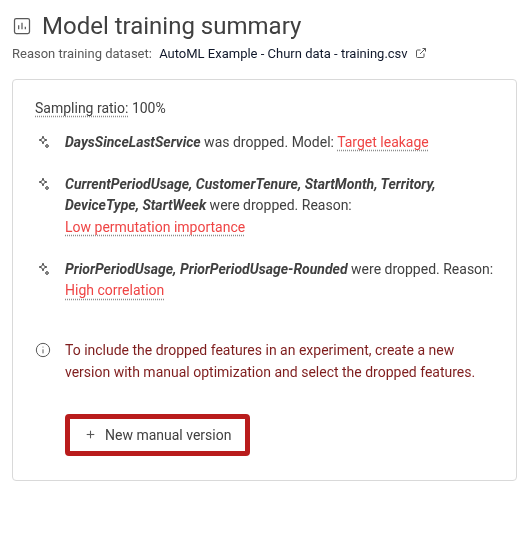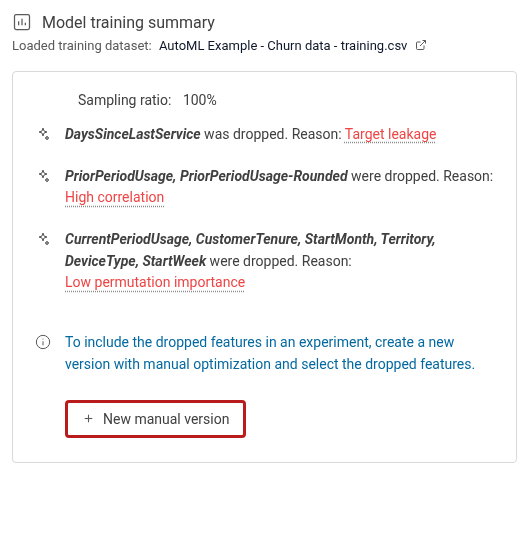--- a/index.html
+++ b/index.html
@@ -21,21 +21,21 @@
       gap: 10px;
       margin-bottom: 6px;
     }
     .chart-icon {
       width: 20px;
       height: 20px;
       color: #595959;
       flex-shrink: 0;
     }
     .page-title {
-      font-size: 16px;
+      font-size: 24px;
       font-weight: 400;
       color: #404040;
     }
     .dataset-line {
       font-size: 13px;
       color: #595959;
       margin-bottom: 18px;
     }
     .dataset-link {
       color: #0f172a;
@@ -54,24 +54,24 @@
       border: 1px solid #d9d9d9;
       border-radius: 4px;
       padding: 20px 22px 24px 22px;
     }
     .sampling-line {
       font-size: 14px;
       margin-bottom: 16px;
       color: #404040;
     }
     .dotted-underline {
+      text-decoration: underline;
       text-decoration-style: dotted;
       text-decoration-color: #8c8c8c;
       text-underline-offset: 3px;
-      margin-left: 43px;
     }
     .feature-list {
       display: flex;
       flex-direction: column;
       gap: 20px;
       margin-bottom: 38px;
     }
     .feature-row {
       display: flex;
       align-items: flex-start;
@@ -111,28 +111,28 @@
       height: 16px;
       flex-shrink: 0;
       margin-top: 2px;
       color: #595959;
     }
     .info-body {
       flex: 1;
     }
     .info-text {
       line-height: 1.55;
-      color: #0369a1;
-      margin-bottom: 24px;
+      color: #7f1d1d;
+      margin-bottom: 30px;
     }
     .btn {
       display: inline-flex;
       align-items: center;
       gap: 8px;
-      border: 3px solid #b91c1c;
+      border: 5px solid #b91c1c;
       background: #ffffff;
       border-radius: 4px;
       padding: 8px 14px;
       font-size: 14px;
       color: #404040;
       cursor: pointer;
       font-family: inherit;
     }
     .plus-icon {
       width: 13px;
@@ -149,77 +149,77 @@
       <rect x="3" y="3" width="18" height="18" rx="2"></rect>
       <line x1="8" y1="16" x2="8" y2="11"></line>
       <line x1="12" y1="16" x2="12" y2="8"></line>
       <line x1="16" y1="16" x2="16" y2="13"></line>
     </svg>
   </span>
   <h1 class="page-title">Model training summary</h1>
 </div>
 
 <div class="dataset-line">
-  <span>Loaded training dataset:</span>
+  <span>Reason training dataset:</span>
   <a href="#" class="dataset-link">
     <span>AutoML Example - Churn data - training.csv</span>
     <span class="external-icon">
       <svg viewBox="0 0 24 24" fill="none" stroke="currentColor" stroke-width="2">
         <path d="M18 13v6a2 2 0 0 1-2 2H5a2 2 0 0 1-2-2V8a2 2 0 0 1 2-2h6"></path>
         <polyline points="15 3 21 3 21 9"></polyline>
         <line x1="10" y1="14" x2="21" y2="3"></line>
       </svg>
     </span>
   </a>
 </div>
 
 <div class="card">
 
   <div class="sampling-line">
     <span class="dotted-underline">Sampling ratio:</span>
-    <span style="margin-left:8px;">100%</span>
+    <span style="margin-left:0;">100%</span>
   </div>
 
   <div class="feature-list">
 
     <div class="feature-row">
       <span class="sparkle-icon">
         <svg viewBox="0 0 24 24" fill="none" stroke="currentColor" stroke-width="1.5">
           <path d="M12 3l1.5 4.5L18 9l-4.5 1.5L12 15l-1.5-4.5L6 9l4.5-1.5L12 3z"></path>
           <path d="M18 15l.75 2.25L21 18l-2.25.75L18 21l-.75-2.25L15 18l2.25-.75L18 15z"></path>
         </svg>
       </span>
       <div class="feature-text">
-        <span class="feature-names">DaysSinceLastService</span><span> was dropped. Reason: </span><span class="reason-link">Target leakage</span>
+        <span class="feature-names">DaysSinceLastService</span><span> was dropped. Model: </span><span class="reason-link">Target leakage</span>
+      </div>
+    </div>
+
+    <div class="feature-row">
+      <span class="sparkle-icon">
+        <svg viewBox="0 0 24 24" fill="none" stroke="currentColor" stroke-width="1.5">
+          <path d="M12 3l1.5 4.5L18 9l-4.5 1.5L12 15l-1.5-4.5L6 9l4.5-1.5L12 3z"></path>
+          <path d="M18 15l.75 2.25L21 18l-2.25.75L18 21l-.75-2.25L15 18l2.25-.75L18 15z"></path>
+        </svg>
+      </span>
+      <div class="feature-text">
+        <span class="feature-names">CurrentPeriodUsage, CustomerTenure, StartMonth, Territory, DeviceType, StartWeek</span><span> were dropped. Reason:</span><br>
+        <span class="reason-link">Low permutation importance</span>
       </div>
     </div>
 
     <div class="feature-row">
       <span class="sparkle-icon">
         <svg viewBox="0 0 24 24" fill="none" stroke="currentColor" stroke-width="1.5">
           <path d="M12 3l1.5 4.5L18 9l-4.5 1.5L12 15l-1.5-4.5L6 9l4.5-1.5L12 3z"></path>
           <path d="M18 15l.75 2.25L21 18l-2.25.75L18 21l-.75-2.25L15 18l2.25-.75L18 15z"></path>
         </svg>
       </span>
       <div class="feature-text">
         <span class="feature-names">PriorPeriodUsage, PriorPeriodUsage-Rounded</span><span> were dropped. Reason:</span><br>
         <span class="reason-link">High correlation</span>
-      </div>
-    </div>
-
-    <div class="feature-row">
-      <span class="sparkle-icon">
-        <svg viewBox="0 0 24 24" fill="none" stroke="currentColor" stroke-width="1.5">
-          <path d="M12 3l1.5 4.5L18 9l-4.5 1.5L12 15l-1.5-4.5L6 9l4.5-1.5L12 3z"></path>
-          <path d="M18 15l.75 2.25L21 18l-2.25.75L18 21l-.75-2.25L15 18l2.25-.75L18 15z"></path>
-        </svg>
-      </span>
-      <div class="feature-text">
-        <span class="feature-names">CurrentPeriodUsage, CustomerTenure, StartMonth, Territory, DeviceType, StartWeek</span><span> were dropped. Reason:</span><br>
-        <span class="reason-link">Low permutation importance</span>
       </div>
     </div>
 
   </div>
 
   <div class="info-section">
     <span class="info-icon">
       <svg viewBox="0 0 24 24" fill="none" stroke="currentColor" stroke-width="1.5">
         <circle cx="12" cy="12" r="10"></circle>
         <line x1="12" y1="11" x2="12" y2="17"></line>

